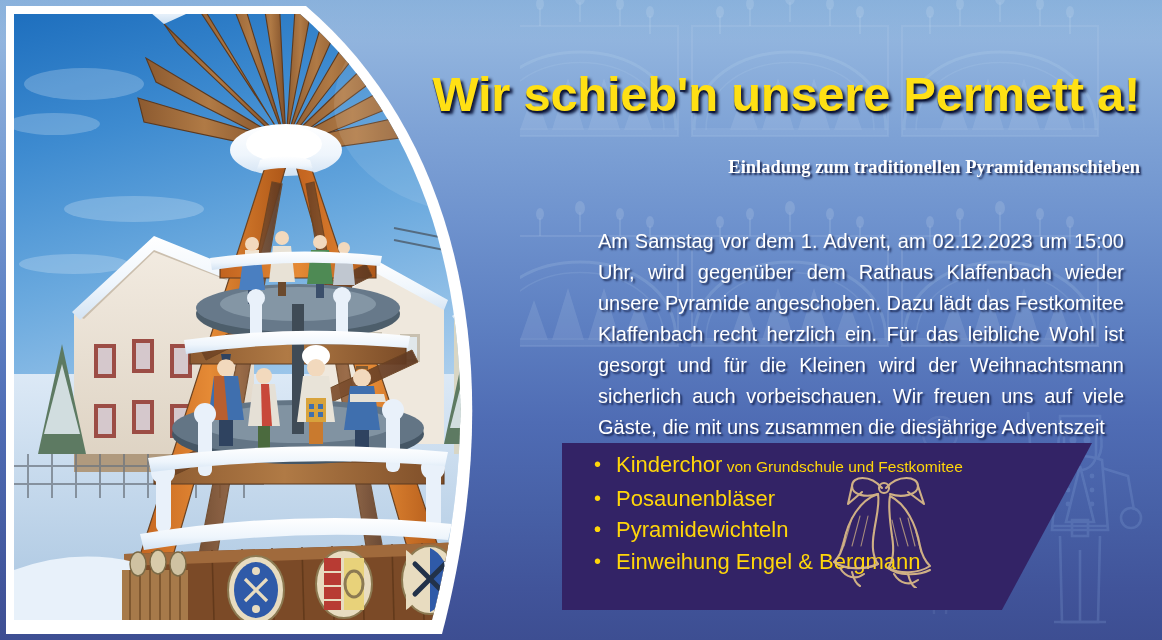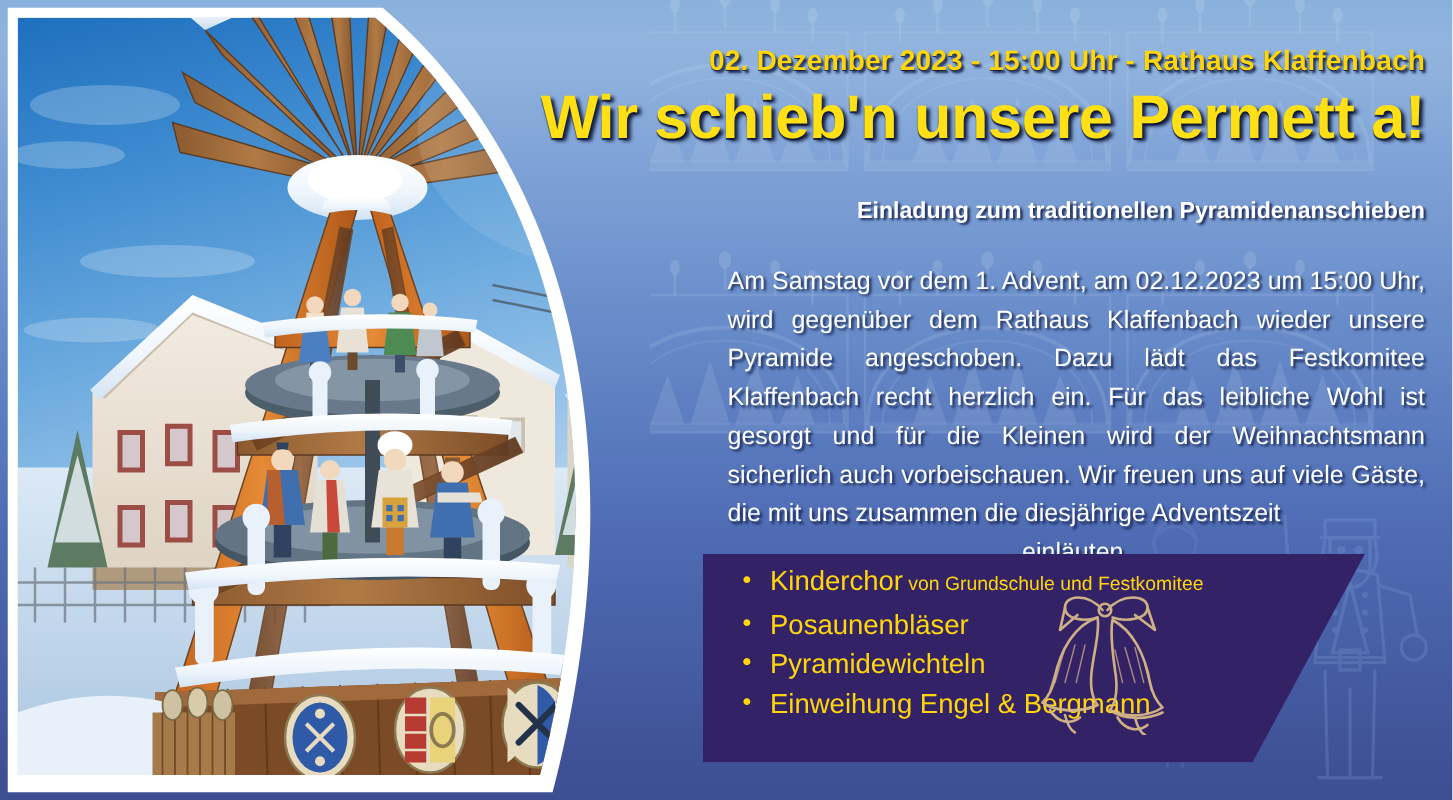--- a/index.html
+++ b/index.html
@@ -73,28 +73,29 @@
     color:#ffe014;font-size:49px;font-weight:bold;
     letter-spacing:-.3px;white-space:nowrap;
     text-shadow:3px 3px 3px rgba(8,16,50,.9),
                 0 2px 1px rgba(8,16,50,.85);
   }
   .subhead{
     position:absolute;right:22px;top:157px;
     color:#ffffff;font-size:18.5px;font-weight:bold;
     white-space:nowrap;
     text-shadow:2px 2px 2px rgba(10,20,60,.85);
+    font-family:Liberation Serif, serif;
   }
   .bodytext{
     position:absolute;left:582px;top:210px;width:558px;
     color:#ffffff;font-size:20px;line-height:31px;
     text-align:justify;
     text-shadow:2px 2px 2px rgba(10,20,60,.8);
   }
-  .bodytext p{margin:0;}
+  .bodytext p{margin:16px;}
   .bodytext p:last-child{text-align:center;}
 
   
   .prog-panel{
     position:absolute;left:562px;top:443px;width:530px;height:167px;
     background:#332366;
     clip-path:polygon(0 0, 100% 0, 83% 100%, 0 100%);
   }
   .prog-list{
     position:absolute;left:582px;top:449px;width:470px;
@@ -593,21 +594,20 @@
             <ellipse cx="36" cy="-8" rx="8" ry="12" fill="#d8cbaa" stroke="#7a6a46" stroke-width="1.4"></ellipse>
             <ellipse cx="56" cy="-6" rx="8" ry="12" fill="#cfc2a2" stroke="#7a6a46" stroke-width="1.4"></ellipse>
           </g>
         </g>
 
         <ellipse cx="470" cy="90" rx="150" ry="110" fill="#ffffff" opacity=".10"></ellipse>
       </g>
     </svg>
   </div>
 
-  <div class="kicker">02. Dezember 2023 - 15:00 Uhr - Rathaus Klaffenbach</div>
   <div class="headline">Wir schieb'n unsere Permett a!</div>
   <div class="subhead">Einladung zum traditionellen Pyramidenanschieben</div>
 
   <div class="bodytext">
     <p>Am Samstag vor dem 1. Advent, am 02.12.2023 um 15:00 Uhr, wird gegenüber dem Rathaus Klaffenbach wieder unsere Pyramide angeschoben. Dazu lädt das Festkomitee Klaffenbach recht herzlich ein. Für das leibliche Wohl ist gesorgt und für die Kleinen wird der Weihnachtsmann sicherlich auch vorbeischauen. Wir freuen uns auf viele Gäste, die mit uns zusammen die diesjährige Adventszeit</p>
     <p>einläuten.</p>
   </div>
 
   <div class="prog-panel"></div>
 

